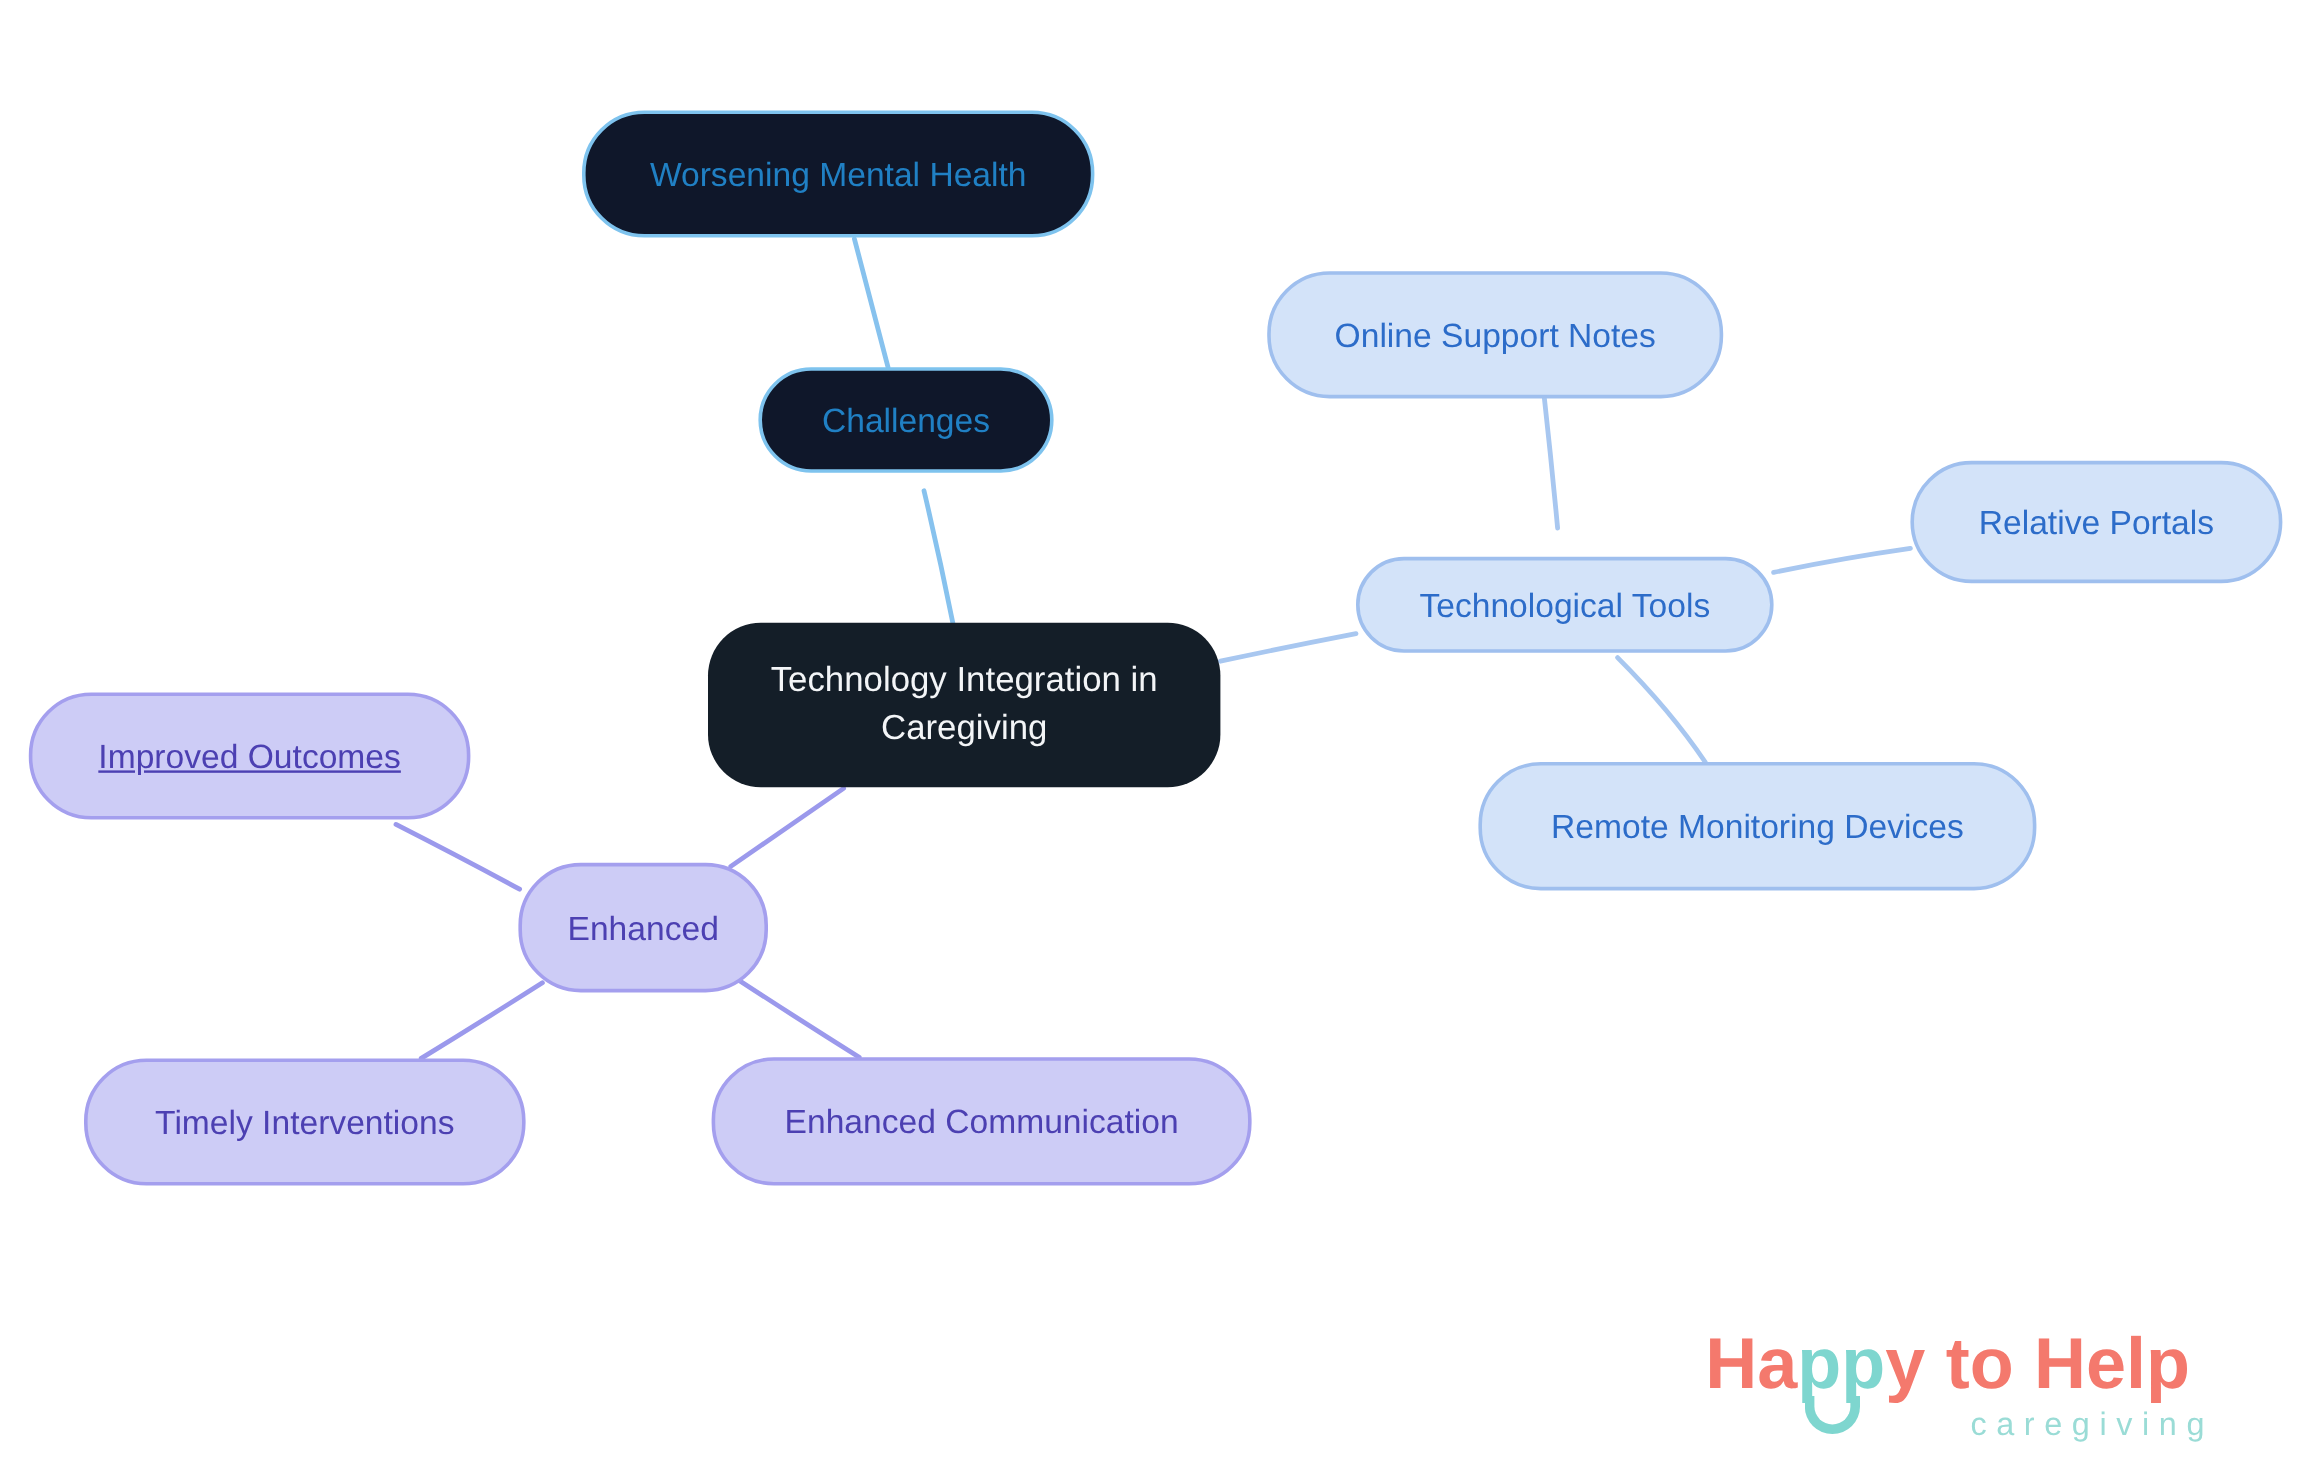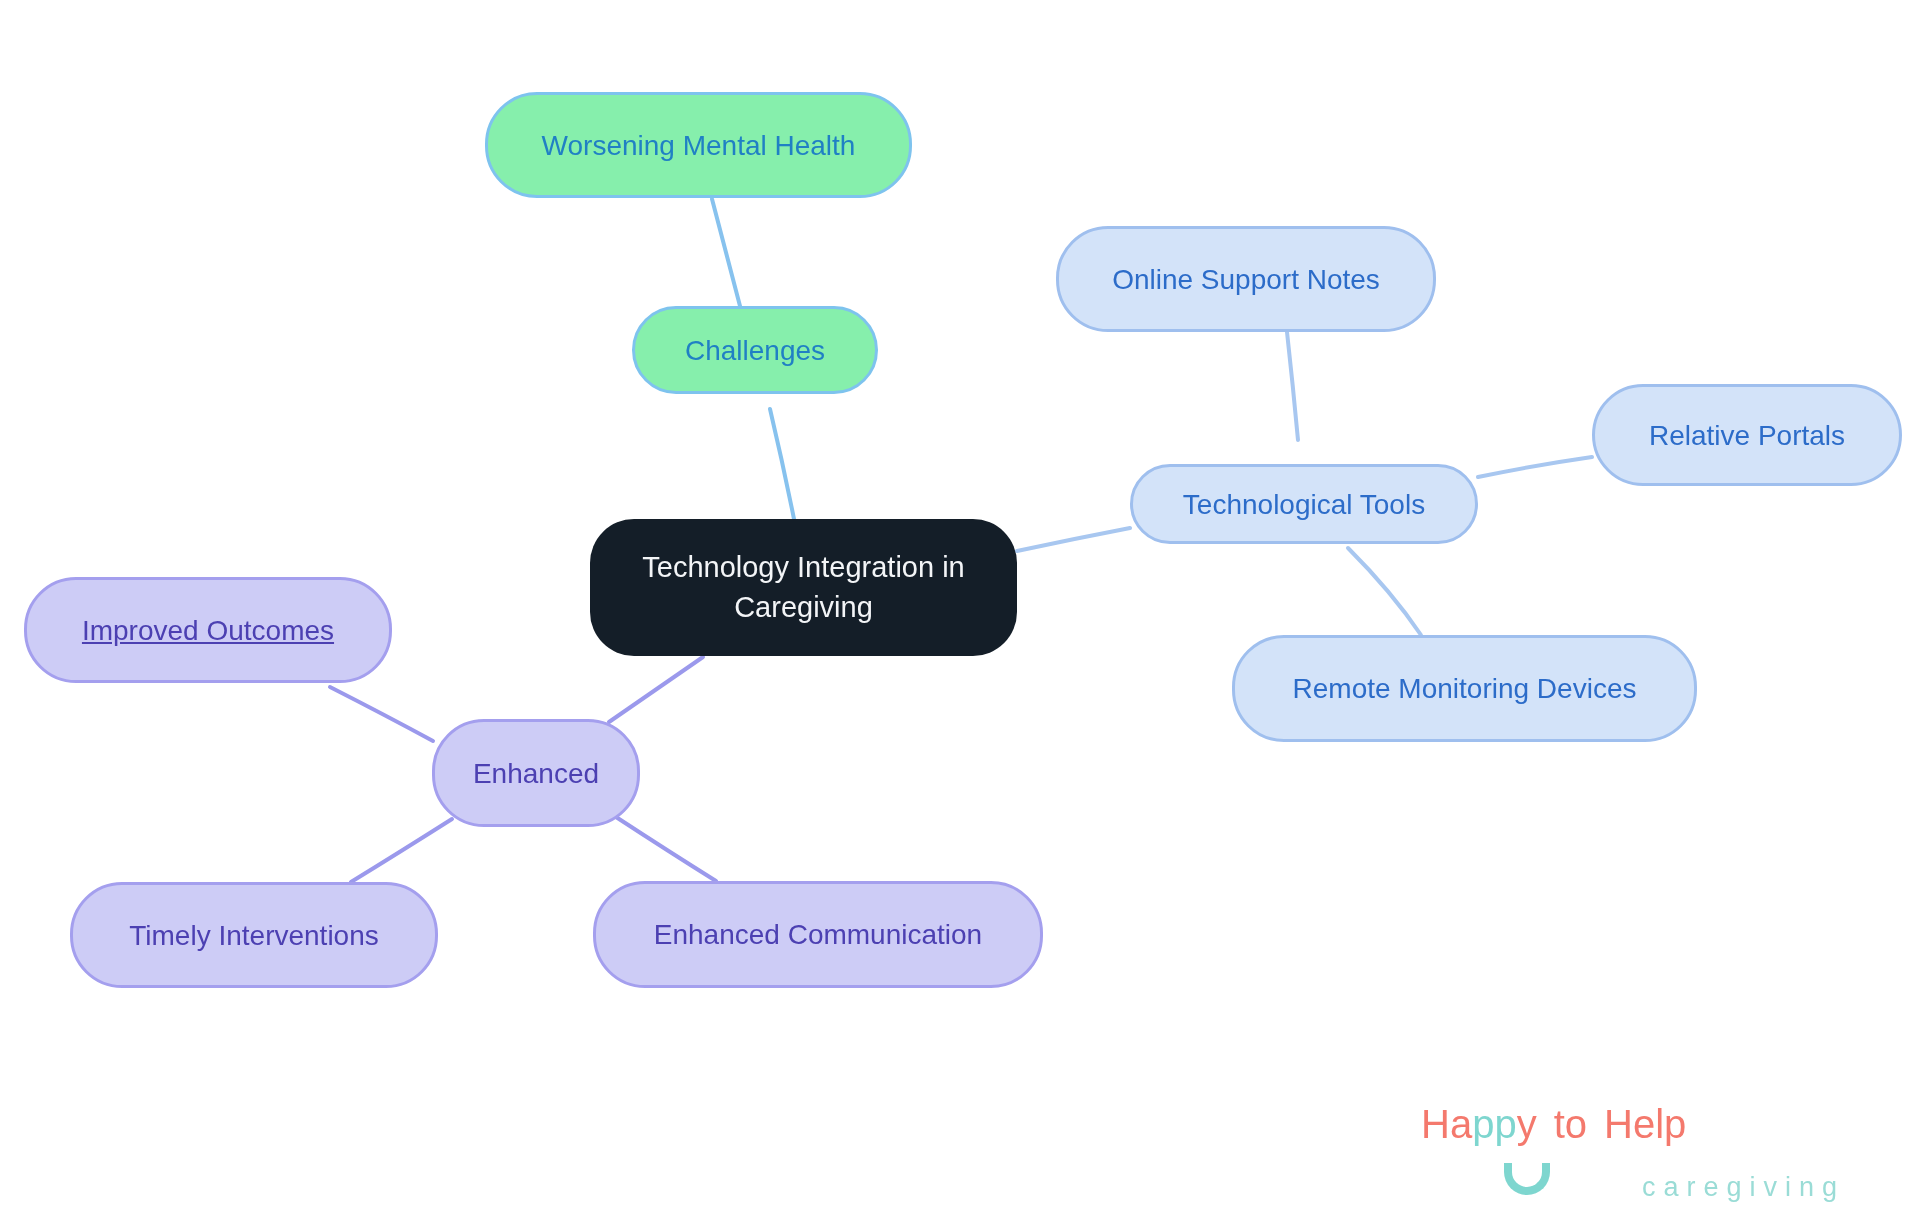--- a/index.html
+++ b/index.html
@@ -15,33 +15,33 @@
   .node {
     position: absolute;
     display: flex; align-items: center; justify-content: center;
     text-align: center;
     font-size: 28px;
     border-radius: 52px;
     border: 3px solid transparent;
     line-height: 1.25;
     padding: 0 20px;
   }
-  .n-cyan   { background: #86efac; border-color: #7ec3ee; color: #2080c4; }
+  .n-cyan   { background: #0f172a; border-color: #7ec3ee; color: #2080c4; }
   .n-blue   { background: #d3e3f9; border-color: #9fbfee; color: #2c6cc9; }
   .n-purple { background: #cdccf6; border-color: #a49fee; color: #4c40b2; }
   .n-central {
     background: #141e28; border: none; color: #f3f5f7;
     border-radius: 44px; font-size: 29px; line-height: 1.35;
     padding: 0 51px;
   }
 
   
   .logo-main {
     position: absolute; left: 1421px; top: 1102px;
-    font-size: 40px; font-weight: 400; color: #f4796d;
+    font-size: 60px; font-weight: 700; color: #f4796d;
     letter-spacing: 0px; white-space: nowrap;
   }
   .lg-teal { color: #7ed6cf; }
   .lg-gap { margin-left: 17px; }
   .smile {
     position: absolute; left: 1504px; top: 1163px;
     width: 46px; height: 32px;
     border: 8px solid #7ed6cf; border-top: none;
     border-radius: 0 0 26px 26px;
   }

